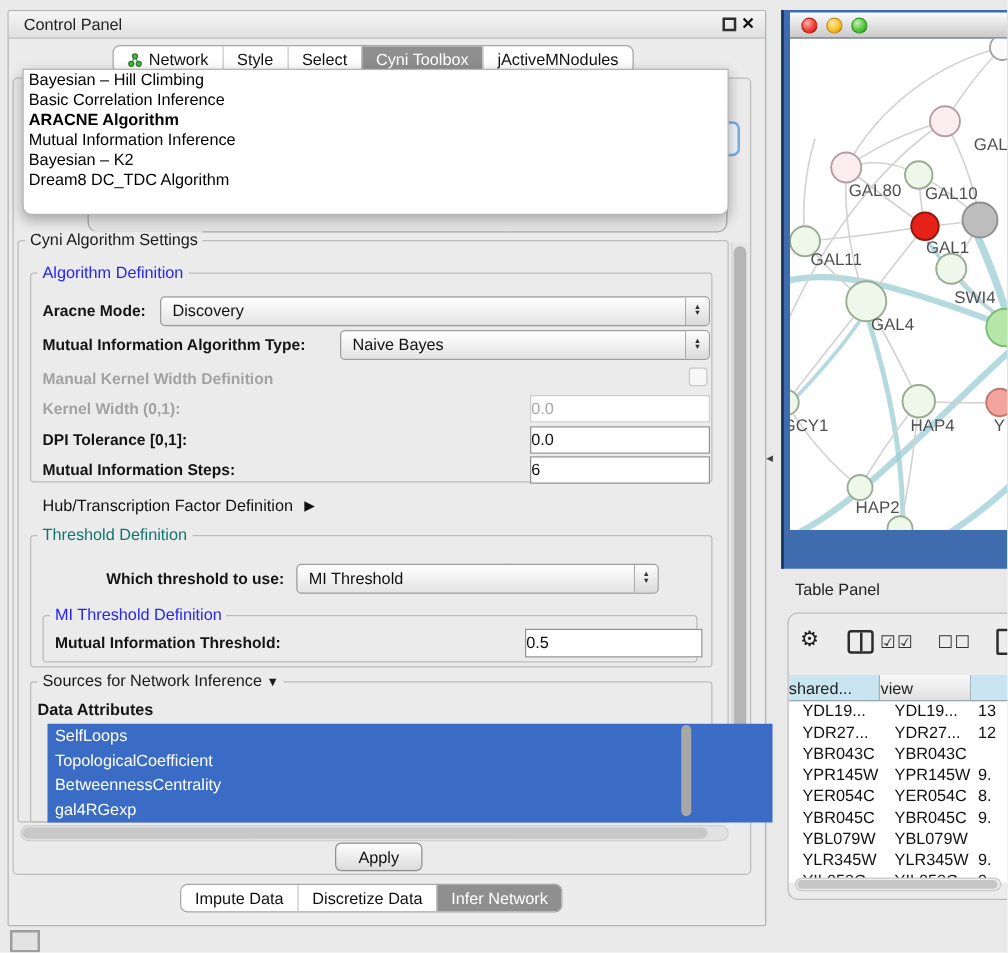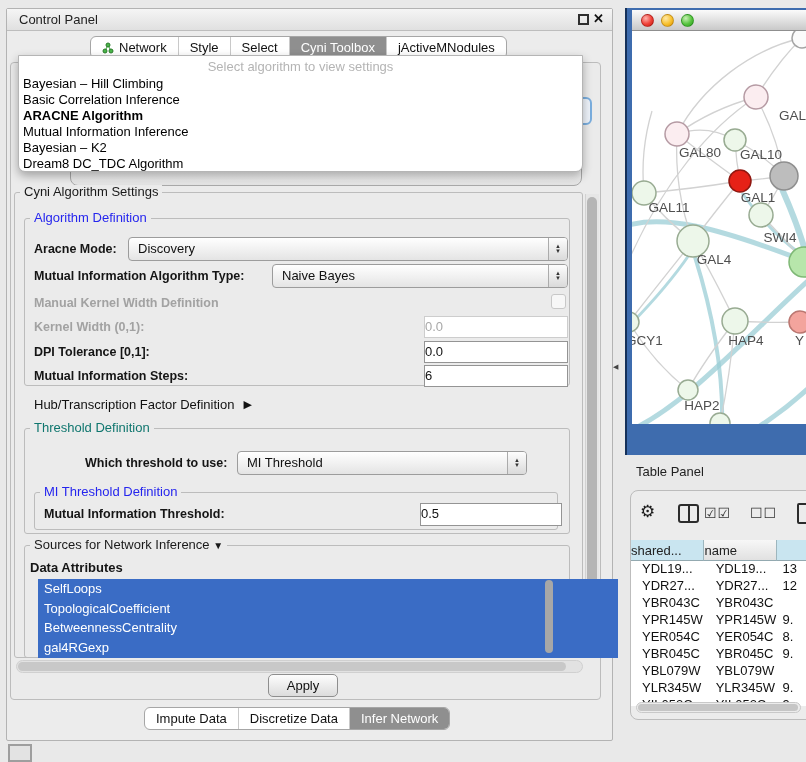--- a/index.html
+++ b/index.html
@@ -187,21 +187,20 @@
     </div>
     <div class="tab">
       <span>Discretize Data</span>
     </div>
     <div class="tab sel">
       <span>Infer Network</span>
     </div>
   </div>
 
   <div class="abs dd" style="left:18px;top:55px;width:565px;height:117px">
-    <div class="dd-prompt">Select algorithm to view settings</div>
     <div>
         <div class="dd-item">Bayesian – Hill Climbing</div>
         <div class="dd-item">Basic Correlation Inference</div>
         <div class="dd-item bold">ARACNE Algorithm</div>
         <div class="dd-item">Mutual Information Inference</div>
         <div class="dd-item">Bayesian – K2</div>
         <div class="dd-item">Dream8 DC_TDC Algorithm</div>
       </div>
   </div>
 
@@ -281,21 +280,21 @@
   <span class="abs" style="left:678px;top:504px;width:21px;height:19px;border:2px solid #2c2c2c;border-radius:3px;box-sizing:border-box">
     <span style="position:absolute;left:8px;top:0;width:2px;height:15px;background:#2c2c2c"></span>
   </span>
   <span class="abs" style="left:704px;top:505px;font-size:14px;letter-spacing:1px;color:#333">☑☑</span>
   <span class="abs" style="left:750px;top:505px;font-size:14px;letter-spacing:1px;color:#333">☐☐</span>
   <span class="abs" style="left:797px;top:503px;width:15px;height:21px;border:2px solid #2c2c2c;border-radius:2px;box-sizing:border-box"></span>
 
   <div class="abs" style="left:630px;top:540px;width:200px;height:166px;background:#fff;overflow:hidden;border-left:1px solid #bdbdbd">
     <div class="thead">
       <div class="hcell hc1">shared...</div>
-      <div class="hcell hc2">name</div>
+      <div class="hcell hc2">view</div>
       <div class="hcell hc3"></div>
     </div>
     <div>
         <div class="trow">
           <div class="tcell c1">YDL19...</div>
           <div class="tcell c2">YDL19...</div>
           <div class="tcell c3">13</div>
         </div>
         <div class="trow">
           <div class="tcell c1">YDR27...</div>

